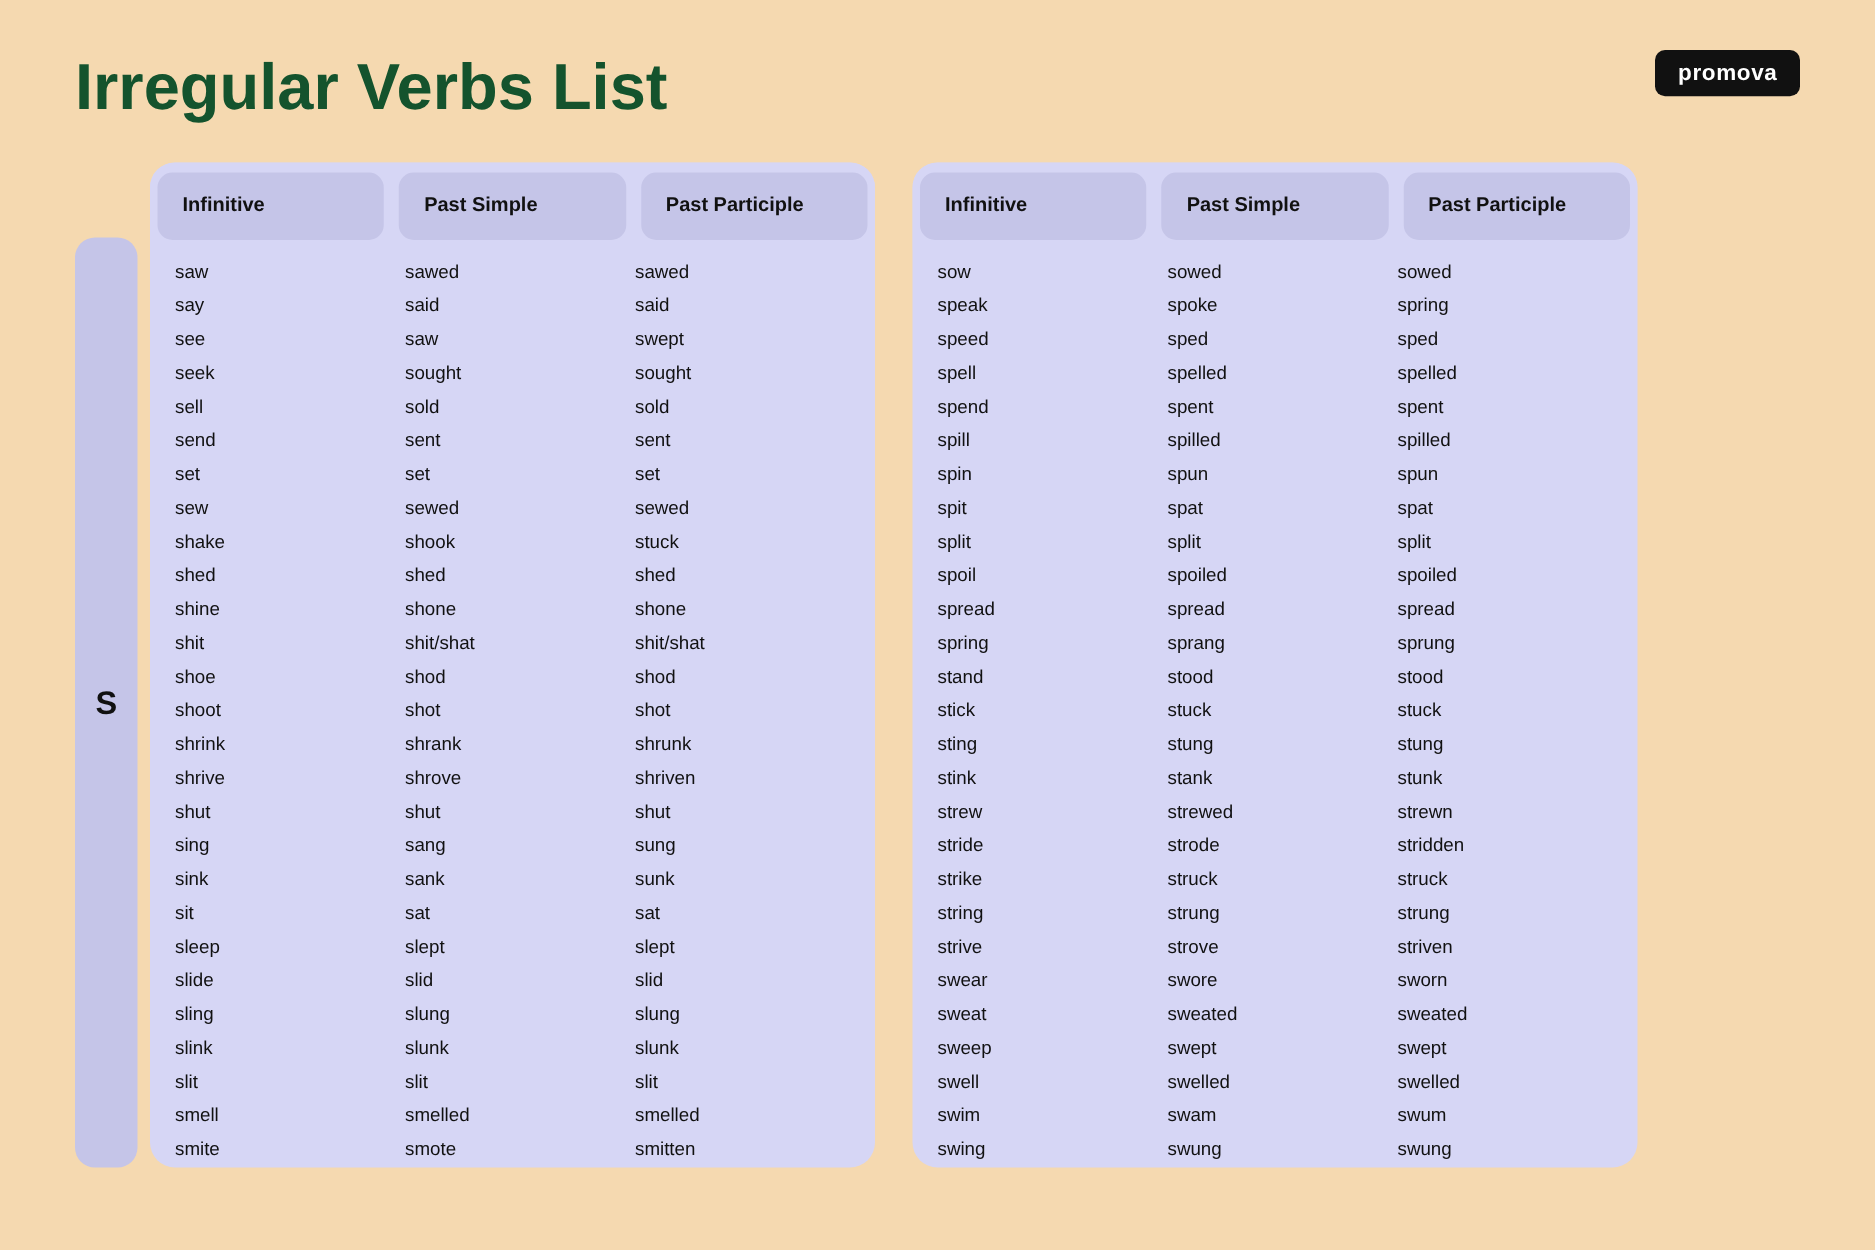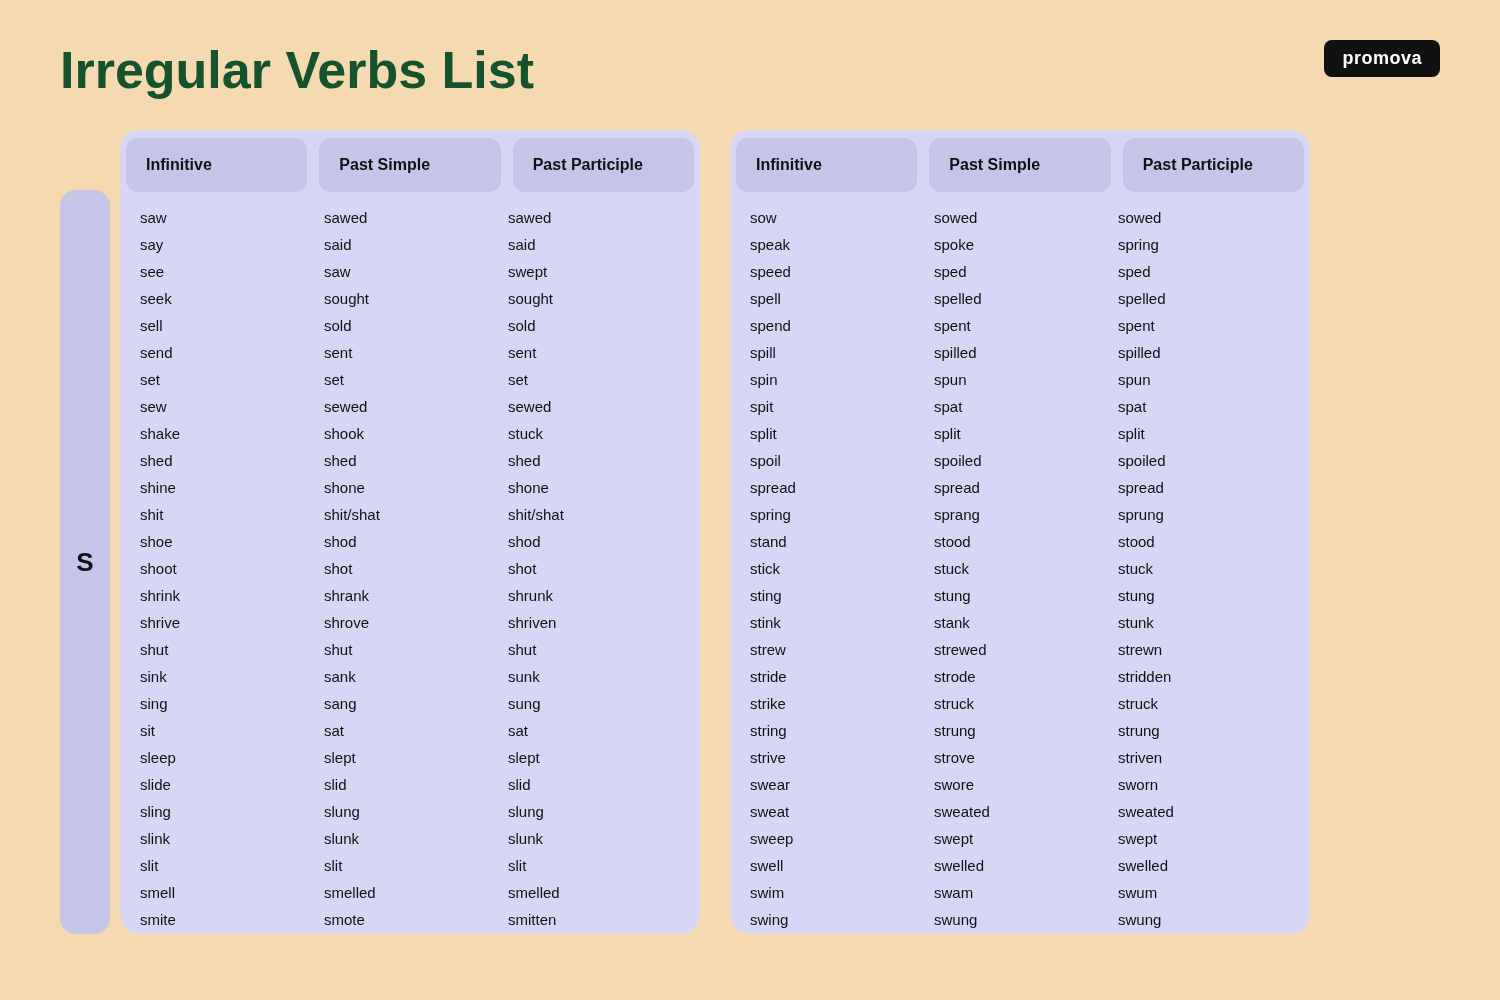--- a/index.html
+++ b/index.html
@@ -189,28 +189,28 @@
       <span class="cell">shrive</span>
       <span class="cell">shrove</span>
       <span class="cell">shriven</span>
     </div>
           <div class="table-row">
       <span class="cell">shut</span>
       <span class="cell">shut</span>
       <span class="cell">shut</span>
     </div>
           <div class="table-row">
+      <span class="cell">sing</span>
+      <span class="cell">sang</span>
+      <span class="cell">sung</span>
+    </div>
+          <div class="table-row">
       <span class="cell">sink</span>
       <span class="cell">sank</span>
       <span class="cell">sunk</span>
-    </div>
-          <div class="table-row">
-      <span class="cell">sing</span>
-      <span class="cell">sang</span>
-      <span class="cell">sung</span>
     </div>
           <div class="table-row">
       <span class="cell">sit</span>
       <span class="cell">sat</span>
       <span class="cell">sat</span>
     </div>
           <div class="table-row">
       <span class="cell">sleep</span>
       <span class="cell">slept</span>
       <span class="cell">slept</span>

